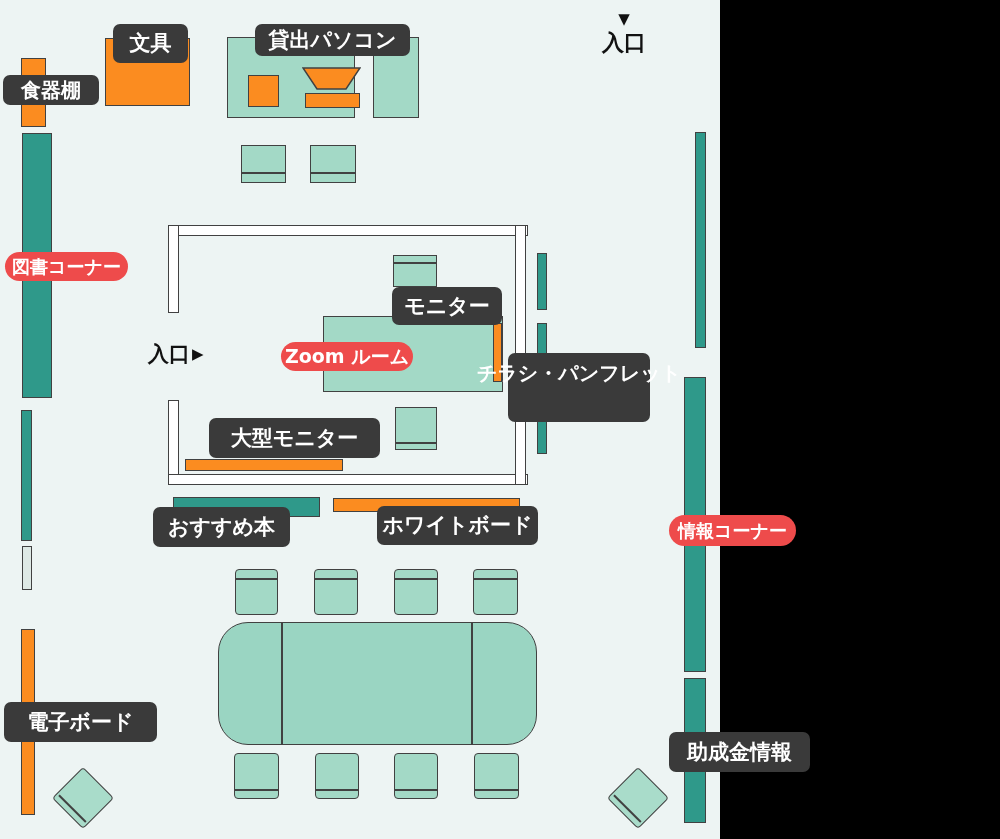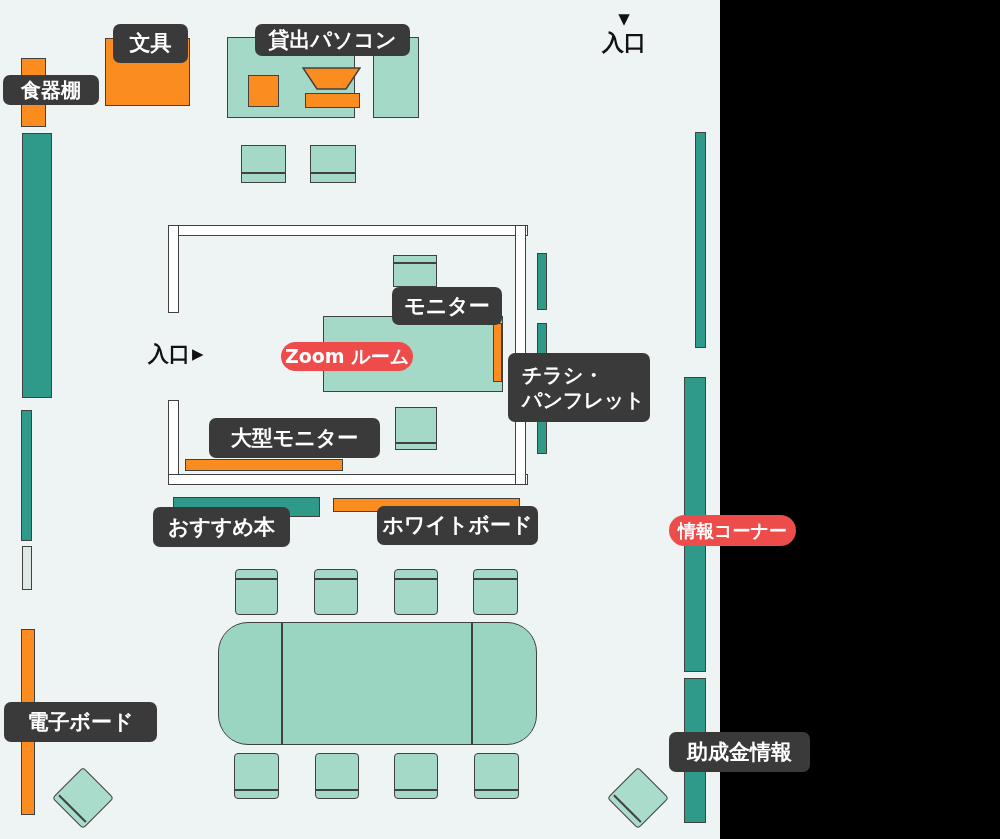--- a/index.html
+++ b/index.html
@@ -27,21 +27,21 @@
     border-radius:999px; display:flex; align-items:center; justify-content:center;
     font-size:18px; box-sizing:border-box; white-space:nowrap; z-index:5;
   }
   .chairline { position:absolute; left:-1px; right:-1px; height:2px; background:#414141; }
   .divider { position:absolute; top:0; bottom:0; width:2px; background:#414141; }
   .entrance { position:absolute; color:#111; font-weight:bold; z-index:6;
     display:flex; align-items:center; }
   .diamond { position:absolute; box-sizing:border-box; border:1.5px solid #414141;
     background:#a9dcca; transform:rotate(45deg); }
   .diamond .backline { position:absolute; left:2px; right:2px; bottom:5px; height:2px; background:#414141; }
-  .flyer-label { flex-direction:column; align-items:flex-start; padding:8px 14px; font-size:20px; }
+  .flyer-label { flex-direction:row; align-items:flex-start; padding:8px 14px; font-size:20px; }
 </style>
 </head>
 <body>
 
 <div id="stage">
 
   <div class="shape noborder" style="left:720px; top:0; width:280px; height:839px; background:#000;"></div>
 
   <div class="entrance" style="left:596px; top:10px; width:56px; flex-direction:column; justify-content:center;">
     <span style="font-size:15px;">▼</span>
@@ -144,16 +144,17 @@
   <div class="label" style="left:392px; top:287px; width:110px; height:38px;">モニター</div>
   <div class="label" style="left:209px; top:418px; width:171px; height:40px;">大型モニター</div>
   <div class="label" style="left:153px; top:507px; width:137px; height:40px;">おすすめ本</div>
   <div class="label" style="left:377px; top:506px; width:161px; height:39px;">ホワイトボード</div>
   <div class="label flyer-label" style="left:508px; top:353px; width:142px; height:69px;">
     <span>チラシ・</span>
     <span>パンフレット</span>
   </div>
   <div class="label" style="left:669px; top:732px; width:141px; height:40px;">助成金情報</div>
 
+  <div class="badge" style="left:5px; top:252px; width:123px; height:29px;">図書コーナー</div>
   <div class="badge" style="left:281px; top:342px; width:132px; height:29px; font-size:19px;">Zoom ルーム</div>
   <div class="badge" style="left:669px; top:515px; width:127px; height:31px;">情報コーナー</div>
 
 </div>
 
 </body></html>

